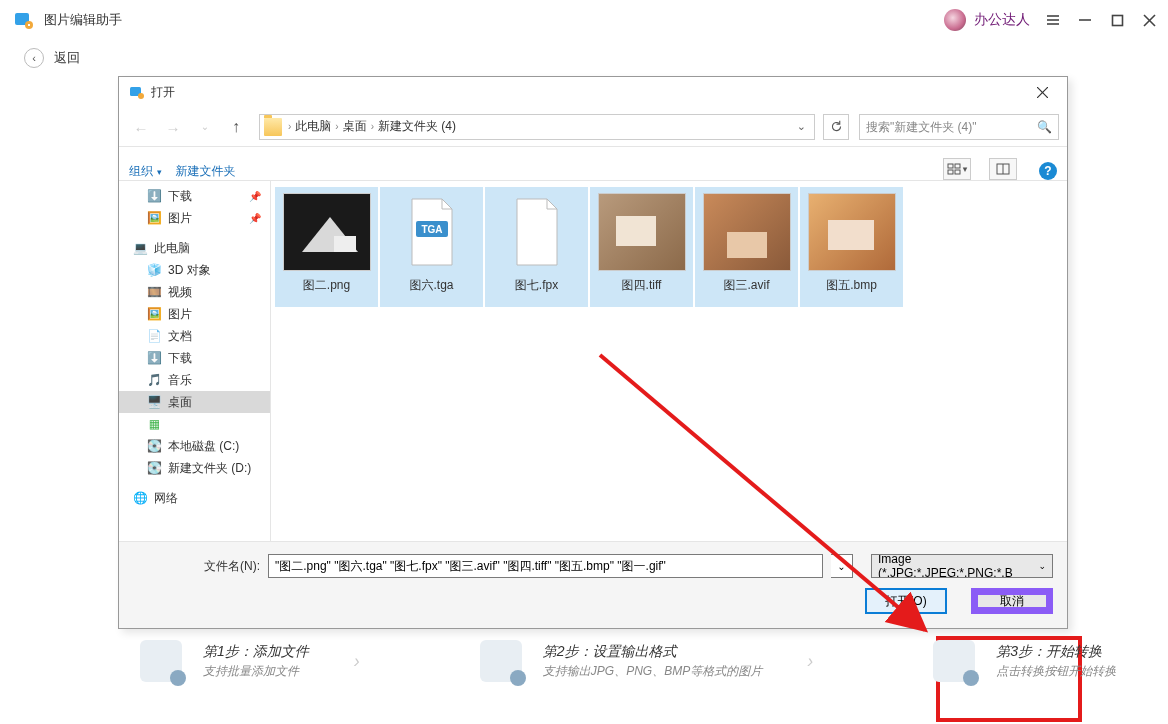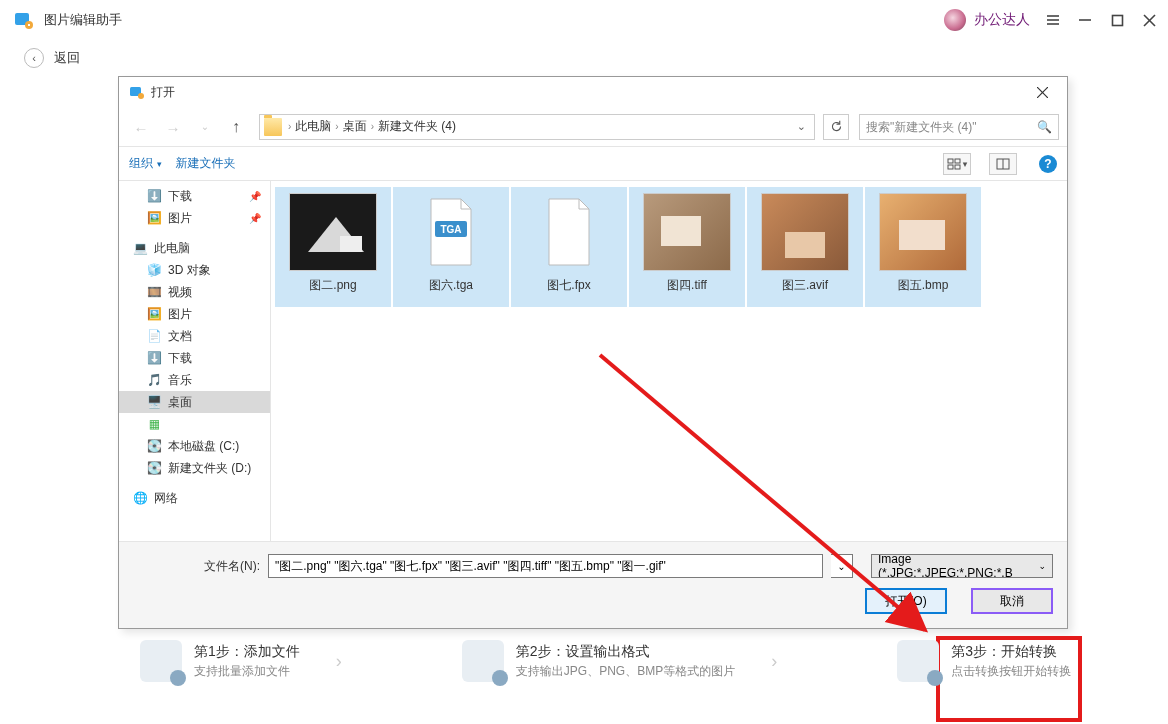--- a/index.html
+++ b/index.html
@@ -42,63 +42,63 @@
 .crumb-sep { color:#888; font-size:10px; margin:0 4px; }
 .crumb { font-size:12px; color:#333; cursor:pointer; }
 .addr-drop { margin-left:auto; color:#666; font-size:11px; cursor:pointer; padding:0 4px; }
 .refresh { width:26px; height:26px; border:1px solid #ccc; margin-left:4px; display:flex; align-items:center; justify-content:center; cursor:pointer; color:#555; }
 .search-box { width:200px; height:26px; border:1px solid #ccc; margin-left:6px; display:flex; align-items:center; padding:0 6px; }
 .search-box input { border:none; outline:none; flex:1; font-size:12px; color:#333; background:transparent; }
 .search-box input::placeholder{ color:#888; }
 .search-ico { color:#666; font-size:12px; }
 
 
-.toolbar { height:34px; border-bottom:1px solid #e5e5e5; display:flex; align-items:center; padding:0 10px; gap:14px; }
+.toolbar { height:34px; border-bottom:1px solid #e5e5e5; display:flex; align-items:flex-end; padding:0 10px; gap:14px; }
 .tb-item { font-size:12px; color:#1a6fb8; cursor:pointer; display:flex; align-items:center; gap:4px; }
 .tb-drop { font-size:9px; color:#1a6fb8; }
 .tb-spacer { flex:1; }
 .view-btn { width:28px; height:22px; border:1px solid #ccc; display:flex; align-items:center; justify-content:center; cursor:pointer; margin-left:4px; background:#f7f7f7; }
 .help-circ { width:18px; height:18px; border-radius:50%; background:#1a8ad4; color:#fff; font-size:12px; display:flex; align-items:center; justify-content:center; margin-left:8px; cursor:pointer; font-weight:bold; }
 
 
 .dlg-body { display:flex; height:360px; }
 .tree { width:152px; border-right:1px solid #e5e5e5; padding:4px 0; overflow:hidden; }
 .tree-item { height:22px; display:flex; align-items:center; padding-left:14px; font-size:12px; color:#333; cursor:pointer; gap:6px; }
 .tree-item.indent { padding-left:28px; }
 .tree-item.selected { background:#d9d9d9; }
 .pin-icon { margin-left:auto; margin-right:8px; color:#888; font-size:10px; }
 .ic { width:15px; height:15px; flex:0 0 15px; display:inline-flex; align-items:center; justify-content:center; }
 
 .file-grid { flex:1; padding:6px 4px; display:flex; flex-wrap:wrap; align-content:flex-start; gap:2px; }
-.file-item { width:116px; height:120px; display:flex; flex-direction:column; align-items:center; padding-top:6px; }
+.file-item { width:103px; height:120px; display:flex; flex-direction:column; align-items:center; padding-top:6px; }
 .file-item.selected { background:#cde6f7; }
 .thumb { width:88px; height:78px; background:#fff; border:1px solid #ccc; display:flex; align-items:center; justify-content:center; overflow:hidden; position:relative; }
 .thumb.dark { background:#1a1a1a; }
 .file-label { font-size:12px; color:#333; margin-top:6px; text-align:center; }
 
 
 .dlg-footer { border-top:1px solid #e5e5e5; padding:12px 14px 14px; background:#f5f5f5; }
 .fn-row { display:flex; align-items:center; gap:8px; margin-bottom:10px; }
 .fn-label { font-size:12px; color:#333; margin-left:71px; }
 .fn-input { border:1px solid #7a7a7a; height:24px; flex:1; padding:0 6px; display:flex; align-items:center; background:#fff; }
 .fn-input span { font-size:12px; }
 .fn-drop { width:22px; height:24px; border:1px solid #7a7a7a; border-left:none; display:flex; align-items:center; justify-content:center; font-size:10px; background:#fff; cursor:pointer; }
 .filter { width:182px; height:24px; border:1px solid #7a7a7a; background:#e8e8e8; display:flex; align-items:center; padding:0 6px; font-size:12px; cursor:pointer; margin-left:10px; overflow:hidden; }
 .filter-drop { margin-left:auto; font-size:9px; }
 .btn-row { display:flex; justify-content:flex-end; gap:24px; padding-right:0; }
-.btn { width:82px; height:26px; border:2px solid #8b5cf6; background:#e8e8e8; font-size:12px; display:flex; align-items:center; justify-content:center; cursor:pointer; }
+.btn { width:82px; height:26px; border:7px solid #8b5cf6; background:#e8e8e8; font-size:12px; display:flex; align-items:center; justify-content:center; cursor:pointer; }
 .btn.primary { border:2px solid #0b7dd6; background:#e4f1fb; }
 
 
 .red-box { position:absolute; border:4px solid #e41b1b; pointer-events:none; }
 .arrow-svg { position:absolute; pointer-events:none; }
 
 
 .steps { position:absolute; left:140px; top:640px; display:flex; gap:120px; }
-.step { display:flex; align-items:center; gap:12px; }
+.step { display:flex; align-items:center; gap:21px;font-style:italic; }
 .step-ic { width:42px; height:42px; background:#e8eef3; border-radius:6px; position:relative; }
 .step-ic::after{ content:""; position:absolute; right:-4px; bottom:-4px; width:16px; height:16px; border-radius:50%; background:#8aa9c2; }
 .step-txt .t1 { font-size:14px; color:#333; font-weight:500; }
 .step-txt .t2 { font-size:12px; color:#888; margin-top:2px; }
 .step-arrow { font-size:18px; color:#ccc; margin-left:24px; }
 </style>
 </head>
 <body>
 
 <div class="app-bar">

